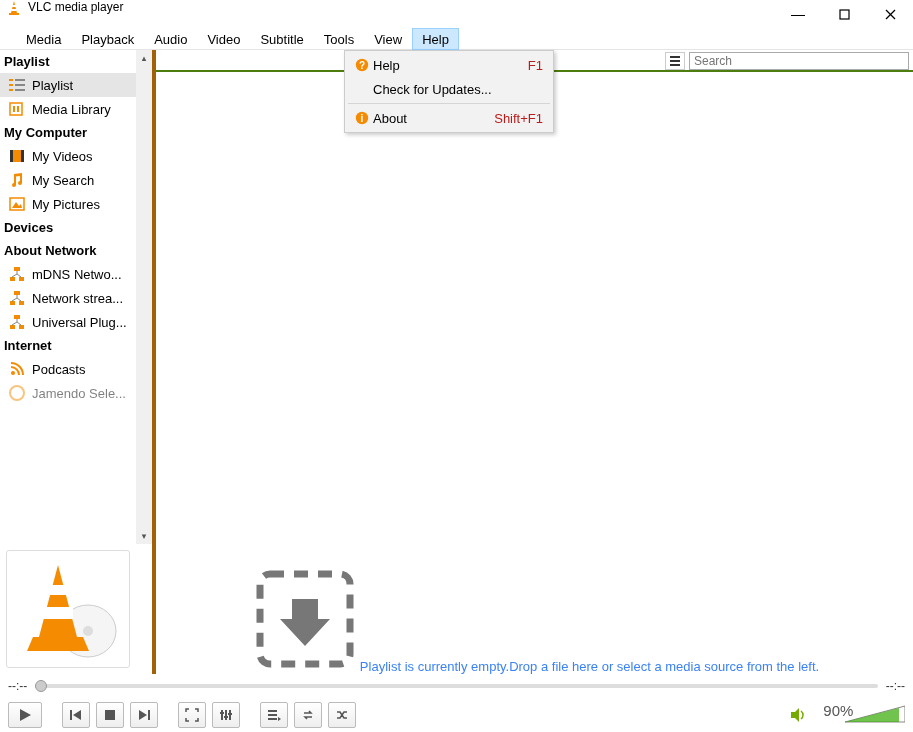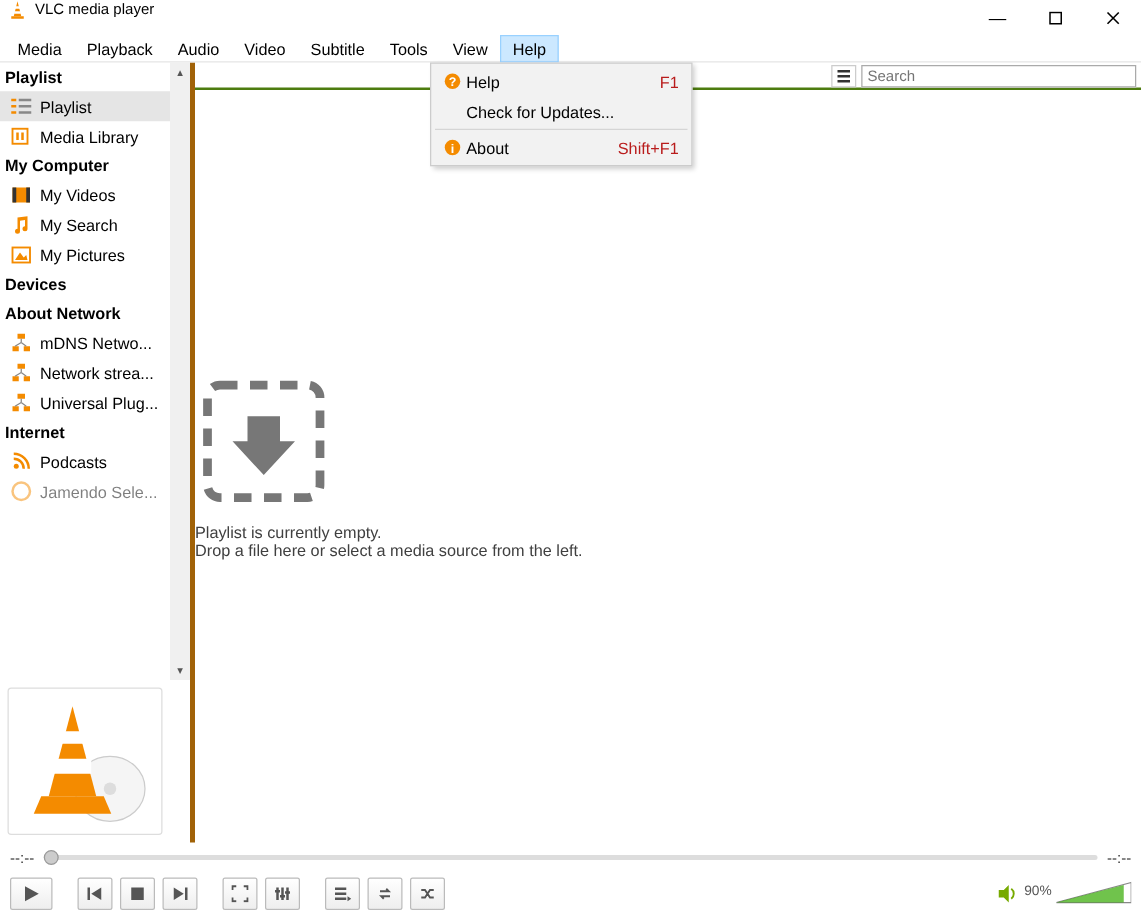--- a/index.html
+++ b/index.html
@@ -5,21 +5,21 @@
 * { box-sizing: border-box; margin: 0; padding: 0; font-family: "Segoe UI", Tahoma, sans-serif; }
 html, body { width: 913px; height: 732px; background: #fff; overflow: hidden; font-size: 13px; color: #000; }
 
 
 .titlebar { height: 28px; display: flex; align-items: flex-start; padding: 0 0 0 6px; }
 .titlebar .cone { width: 16px; height: 16px; margin-right: 6px; }
 .titlebar .title { flex: 1; font-size: 12px; }
 .titlebar .winbtn { width: 46px; height: 28px; display: flex; align-items: center; justify-content: center; font-size: 14px; }
 
 
-.menubar { height: 22px; display: flex; align-items: center; padding: 0 4px; border-bottom: 1px solid #e5e5e5; position: relative; }
+.menubar { height: 22px; display: flex; align-items: center; padding: 0 16px; border-bottom: 1px solid #e5e5e5; position: relative; }
 .menu-item { padding: 3px 10px 0 10px; font-size: 13px; line-height: 18px; }
 .menu-item.active { background: #cce8ff; border: 1px solid #99d1ff; padding: 2px 9px 0 9px; }
 
 
 .dropdown { position: absolute; top: 50px; left: 344px; width: 210px; background: #f2f2f2; border: 1px solid #ccc; box-shadow: 2px 2px 4px rgba(0,0,0,0.2); padding: 2px; z-index: 100; }
 .dropdown .row { display: flex; align-items: center; height: 24px; padding: 0 8px 0 4px; font-size: 13px; }
 .dropdown .row .icon { width: 22px; display: flex; justify-content: center; }
 .dropdown .row .lbl { flex: 1; }
 .dropdown .row .accel { color: #b91c1c; }
 .dropdown .sep { height: 1px; background: #d5d5d5; margin: 2px 1px; }
@@ -37,36 +37,36 @@
 .sb-row.selected { background: #e5e5e5; }
 .sb-row .ic { width: 18px; height: 18px; display:flex; align-items:center; justify-content:center; }
 
 .artbox { margin: 6px; width: 124px; height: 118px; border: 1px solid #ddd; border-radius: 3px; display:flex; align-items:center; justify-content:center; background:#fff; }
 
 
 .main { flex: 1; display: flex; flex-direction: column; position: relative; }
 .toprow { height: 22px; border-bottom: 2px solid #4d7c0f; display: flex; align-items: flex-end; justify-content: flex-end; padding: 0 4px; gap: 4px; }
 .toprow .viewbtn { width: 20px; height: 18px; border: 1px solid #ccc; display:flex; align-items:center; justify-content:center; }
 .toprow input { height: 18px; width: 220px; font-size: 12px; padding: 0 4px; border: 1px solid #aaa; }
-.drop-area { flex: 1; display: flex; flex-direction: column; align-items: flex-start; justify-content: center; color: #404040; }
+.drop-area { flex: 1; display: flex; flex-direction: row; align-items: flex-end; justify-content: center; color: #3b82f6; }
 .drop-area p { font-size: 13px; }
 
 
 .seekrow { height: 24px; display: flex; align-items: center; gap: 8px; padding: 0 8px; }
 .time { font-size: 12px; color: #333; }
 .seek { flex:1; height: 4px; background: #ddd; border-radius: 2px; position: relative; }
 .seek .knob { position:absolute; left:0; top:-4px; width:12px; height:12px; background:#ccc; border-radius:50%; border:1px solid #999; }
 
 .controls { height: 34px; display: flex; align-items: center; padding: 0 8px; gap: 6px; }
 .btn { width: 28px; height: 26px; border: 1px solid #bbb; background: linear-gradient(#fff,#eee); display:flex; align-items:center; justify-content:center; border-radius:2px; }
 .btn.play { width: 34px; }
 .group-gap { width: 8px; }
 .spacer { flex: 1; }
 .vol { display: flex; align-items: center; gap: 4px; }
-.vol .pct { font-size: 11px; color: #555; position: relative; top: -8px; left: 0;}
+.vol .pct { font-size: 15px; color: #555; position: relative; top: -8px; left: 12px;}
 .vol-tri { width: 60px; height: 20px; position: relative; }
 </style>
 </head>
 <body>
 
 <div class="titlebar">
   <svg class="cone" viewBox="0 0 16 16">
       <polygon points="8,1 11,13 5,13" fill="#f48b00"></polygon>
       <rect x="3" y="13" width="10" height="2" fill="#f48b00"></rect>
       <rect x="6" y="5" width="4" height="2" fill="#fff"></rect>

